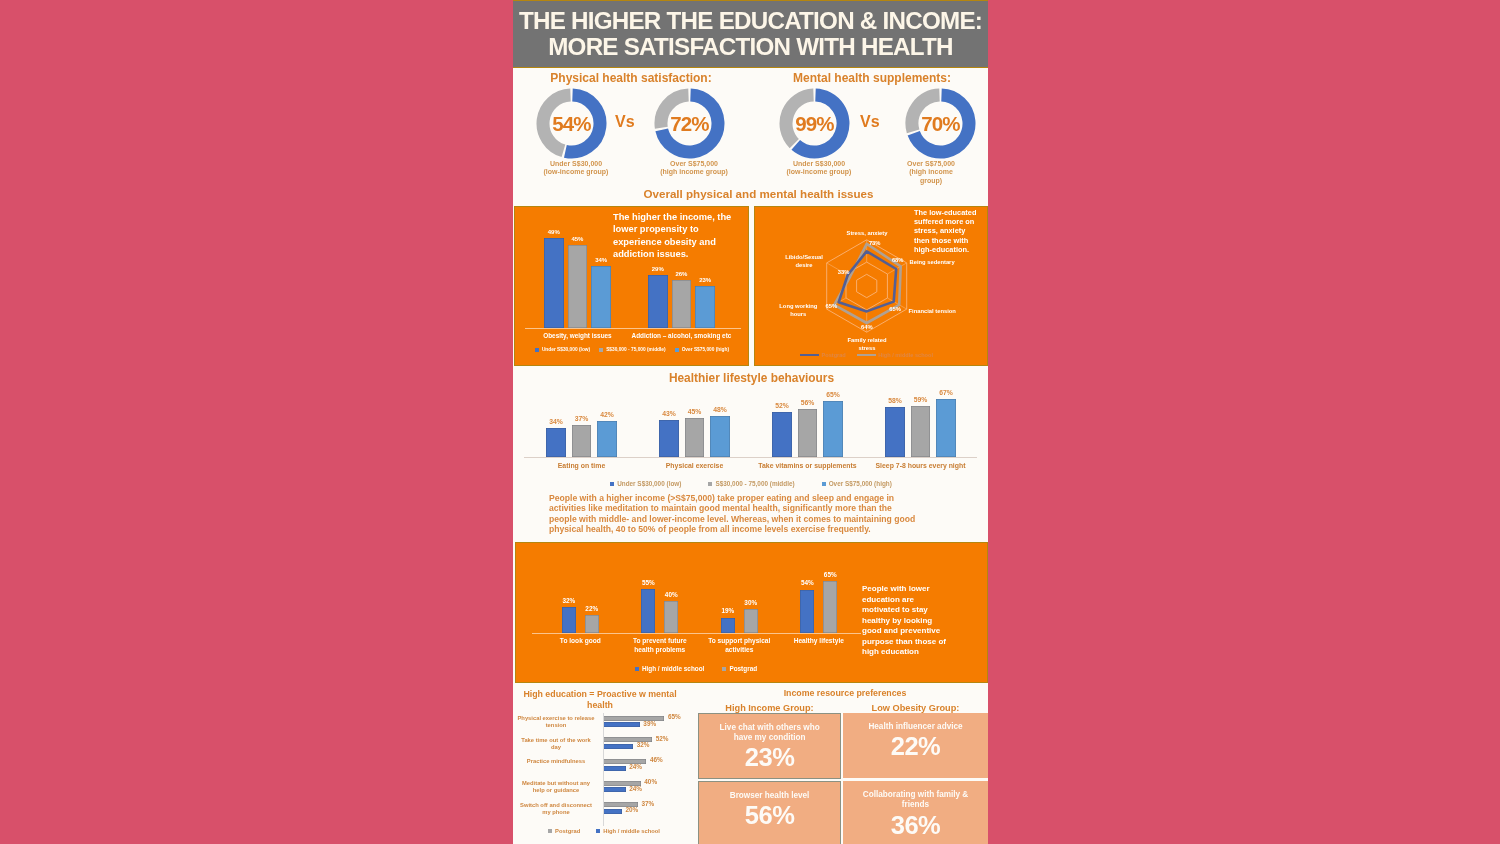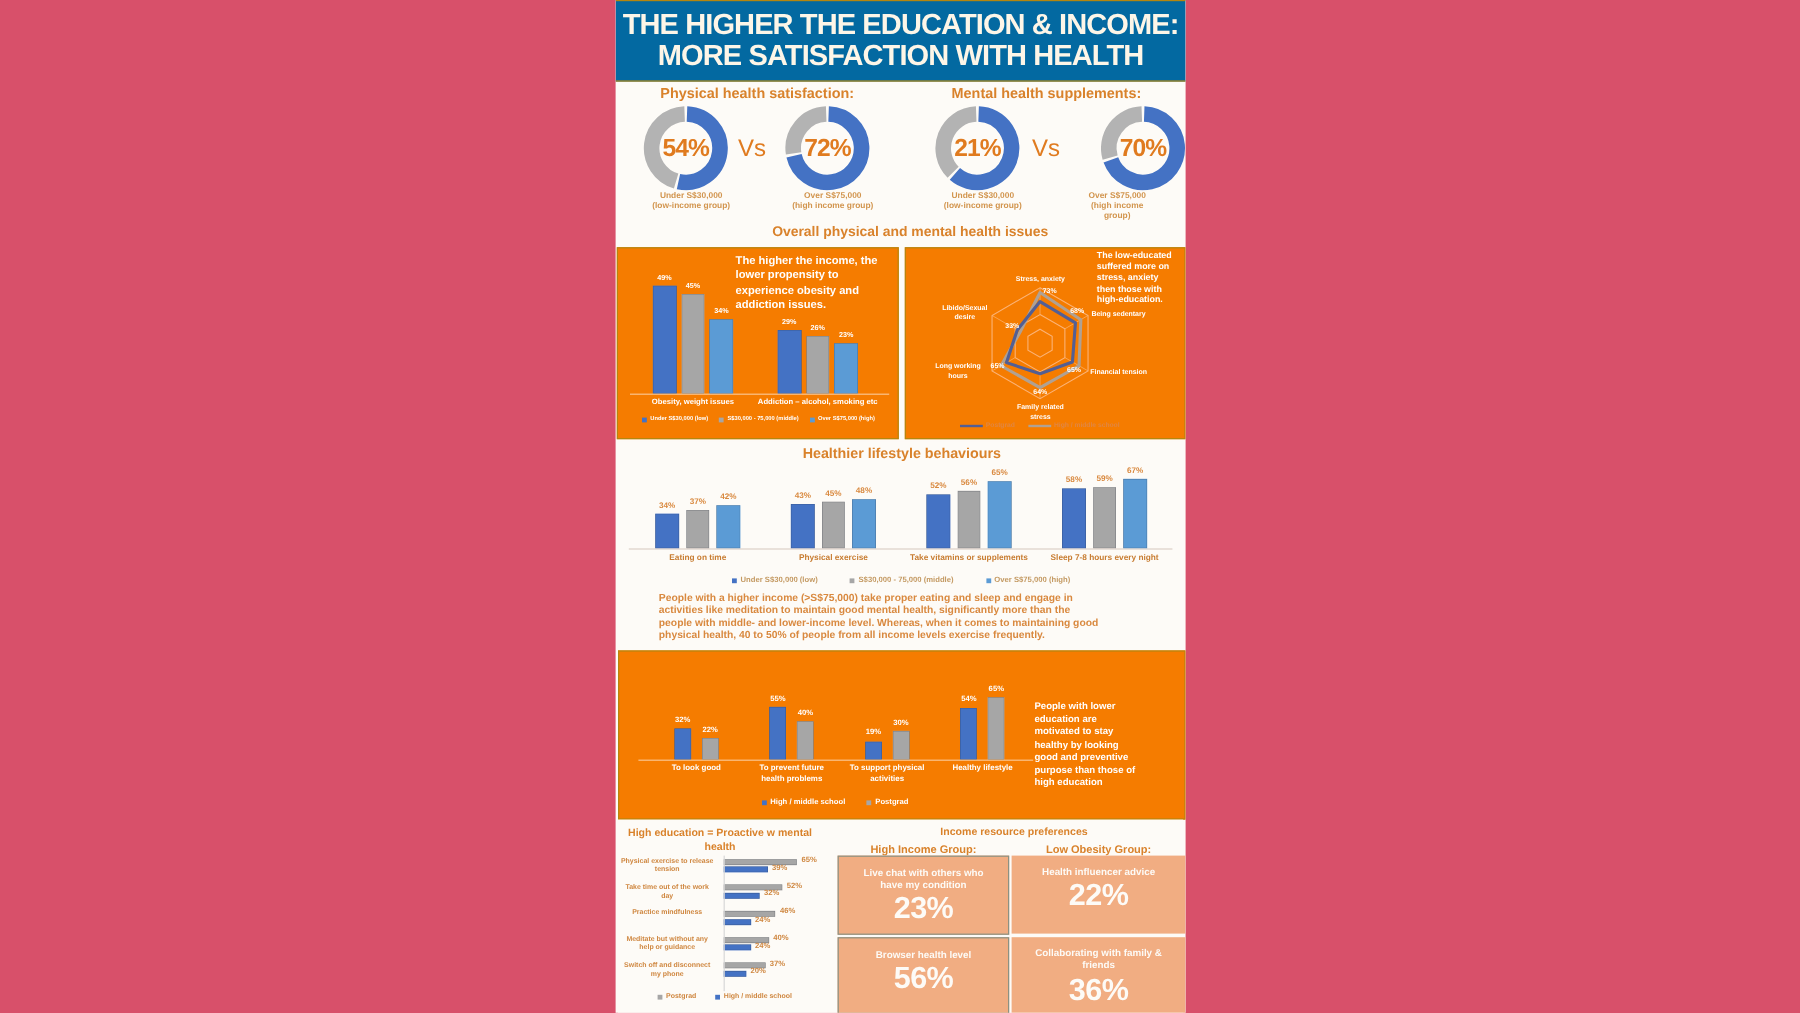--- a/index.html
+++ b/index.html
@@ -1,31 +1,31 @@
 <!DOCTYPE html>
 <html><head>
 <meta charset="utf-8">
 <title>Infographic</title>
 <style>
   html,body{margin:0;padding:0;}
   body{width:1500px;height:844px;background:#d8506a;font-family:"Liberation Sans",sans-serif;overflow:hidden;}
   #page{position:absolute;left:513px;top:0;width:475px;height:844px;background:#fdfbf7;overflow:hidden;}
 
   
-  #header{position:absolute;left:0;top:0px;width:475px;height:66px;background:#0369a1;
+  #header{position:absolute;left:0;top:0px;width:475px;height:66px;background:#737373;
      border-top:1px solid #b5860f;border-bottom:1px solid #b5860f;}
   #header .t{position:absolute;left:0;right:0;top:7px;text-align:center;color:#fdf6e8;
      font-weight:bold;font-size:24.2px;line-height:26px;letter-spacing:-0.75px;}
 
   
   .sec-title{position:absolute;text-align:center;color:#d9822b;font-weight:bold;}
   .donutwrap{position:absolute;width:71px;height:71px;}
   .donutwrap .val{position:absolute;left:0;top:0;width:71px;height:71px;display:flex;align-items:center;
       justify-content:center;color:#e07b1f;font-weight:bold;font-size:20.5px;letter-spacing:-0.8px;}
-  .vs{position:absolute;color:#e07b1f;font-weight:normal;font-size:20px;}
+  .vs{position:absolute;color:#e07b1f;font-weight:bold;font-size:16px;}
   .dlabel{position:absolute;text-align:center;color:#d2954e;font-weight:bold;font-size:7px;line-height:8.4px;}
 
   
   .opanel{position:absolute;background:#f57c00;border:1px solid #b5860f;}
   .wpanel{position:absolute;background:#fdfbf7;}
 
   .bar{position:absolute;bottom:0;}
   .blabel{position:absolute;color:#fff;font-weight:bold;font-size:6px;text-align:center;}
   .catlabel{position:absolute;color:#fff;font-weight:bold;font-size:6.6px;text-align:center;}
   .axis{position:absolute;height:1px;background:rgba(255,255,255,.55);}
@@ -64,23 +64,23 @@
         </svg><div class="val">54%</div></div>
     <div class="vs" style="left:102px;top:113px;">Vs</div>
     <div class="donutwrap" id="donut1" style="left:141px;top:88px;"><svg width="71" height="71" viewBox="0 0 71 71">
           <path d="M36.50,7.02 A28.5,28.5 0 1 1 7.71,41.82" fill="none" stroke="#4472c4" stroke-width="13"></path>
           <path d="M7.34,39.86 A28.5,28.5 0 0 1 34.50,7.02" fill="none" stroke="#b3b3b3" stroke-width="13"></path>
         </svg><div class="val">72%</div></div>
 
     <div class="donutwrap" id="donut2" style="left:266px;top:88px;"><svg width="71" height="71" viewBox="0 0 71 71">
           <path d="M36.50,7.02 A28.5,28.5 0 1 1 16.73,56.95" fill="none" stroke="#4472c4" stroke-width="13"></path>
           <path d="M15.28,55.58 A28.5,28.5 0 0 1 34.50,7.02" fill="none" stroke="#b3b3b3" stroke-width="13"></path>
-        </svg><div class="val">21%</div></div>
+        </svg><div class="val">99%</div></div>
     <div class="vs" style="left:347px;top:113px;">Vs</div>
-    <div class="donutwrap" id="donut3" style="left:404px;top:88px;text-decoration:underline;"><svg width="71" height="71" viewBox="0 0 71 71">
+    <div class="donutwrap" id="donut3" style="left:392px;top:88px;text-decoration:underline;"><svg width="71" height="71" viewBox="0 0 71 71">
           <path d="M36.50,7.02 A28.5,28.5 0 1 1 8.72,45.25" fill="none" stroke="#4472c4" stroke-width="13"></path>
           <path d="M8.10,43.35 A28.5,28.5 0 0 1 34.50,7.02" fill="none" stroke="#b3b3b3" stroke-width="13"></path>
         </svg><div class="val">70%</div></div>
 
     <div class="dlabel" id="dl0" style="left:13px;top:160px;width:100px;">
         <div>Under S$30,000</div>
         <div>(low-income group)</div>
       </div>
     <div class="dlabel" id="dl1" style="left:131px;top:160px;width:100px;">
         <div>Over S$75,000</div>

